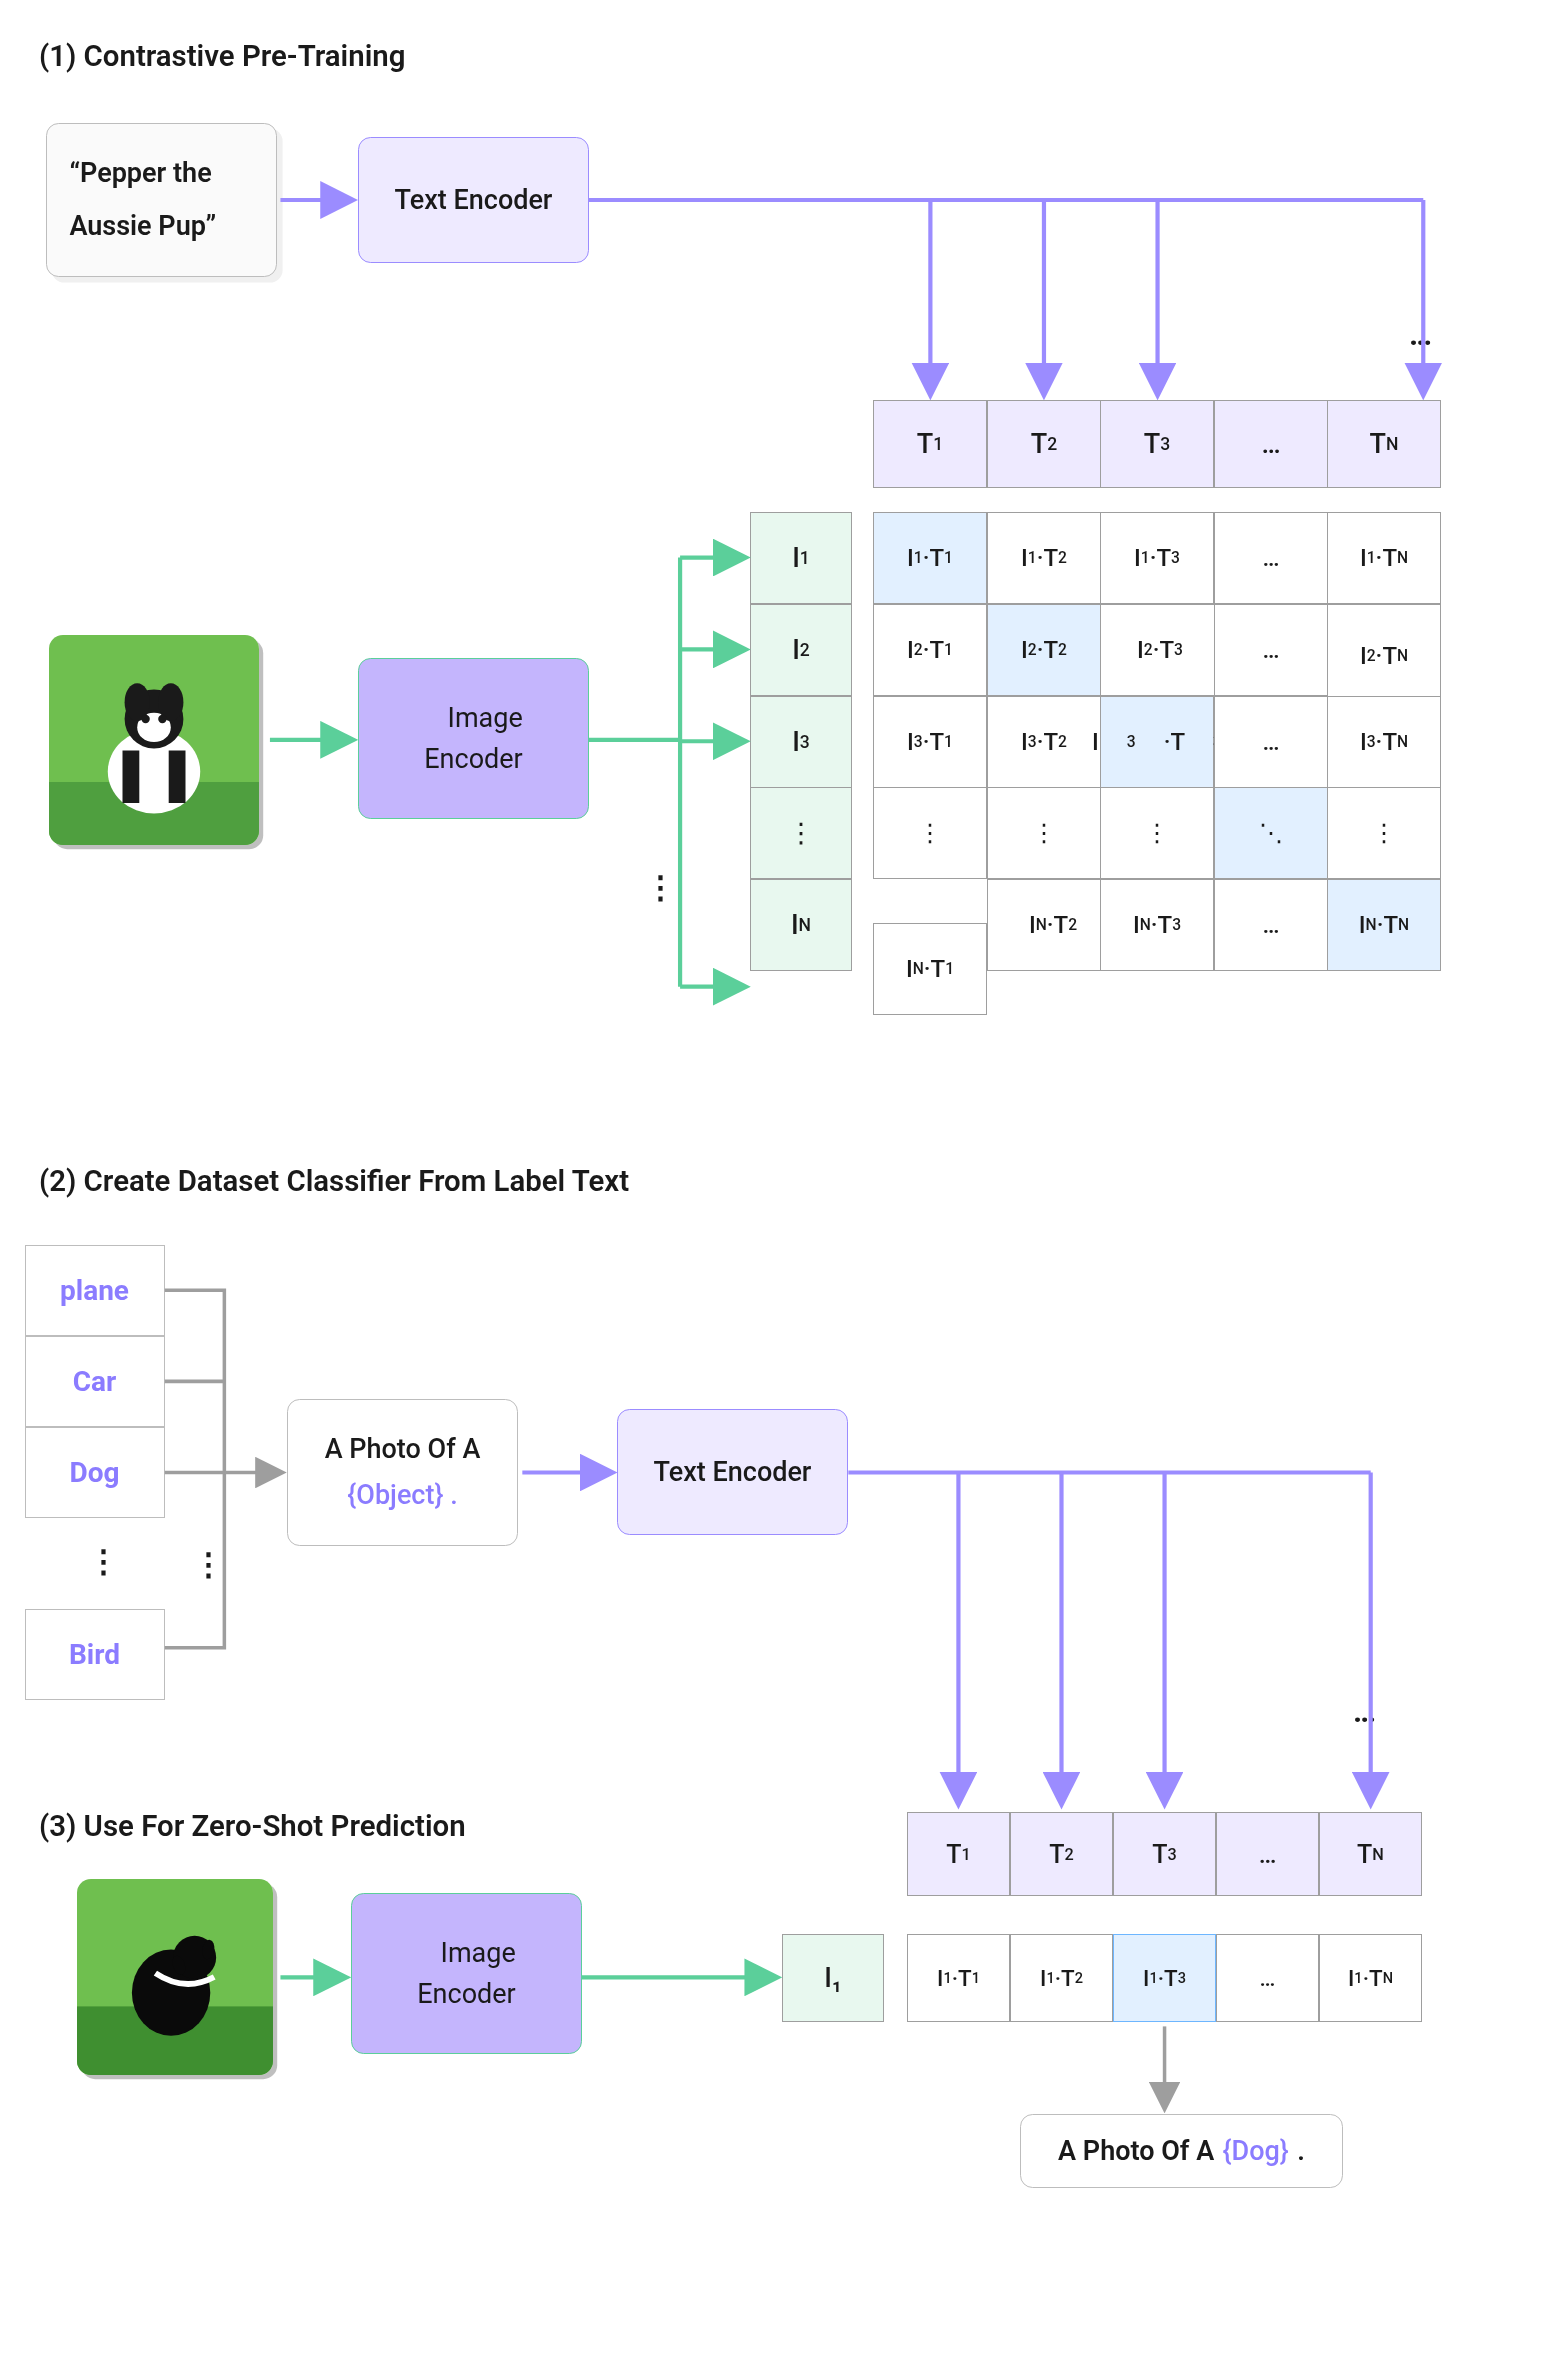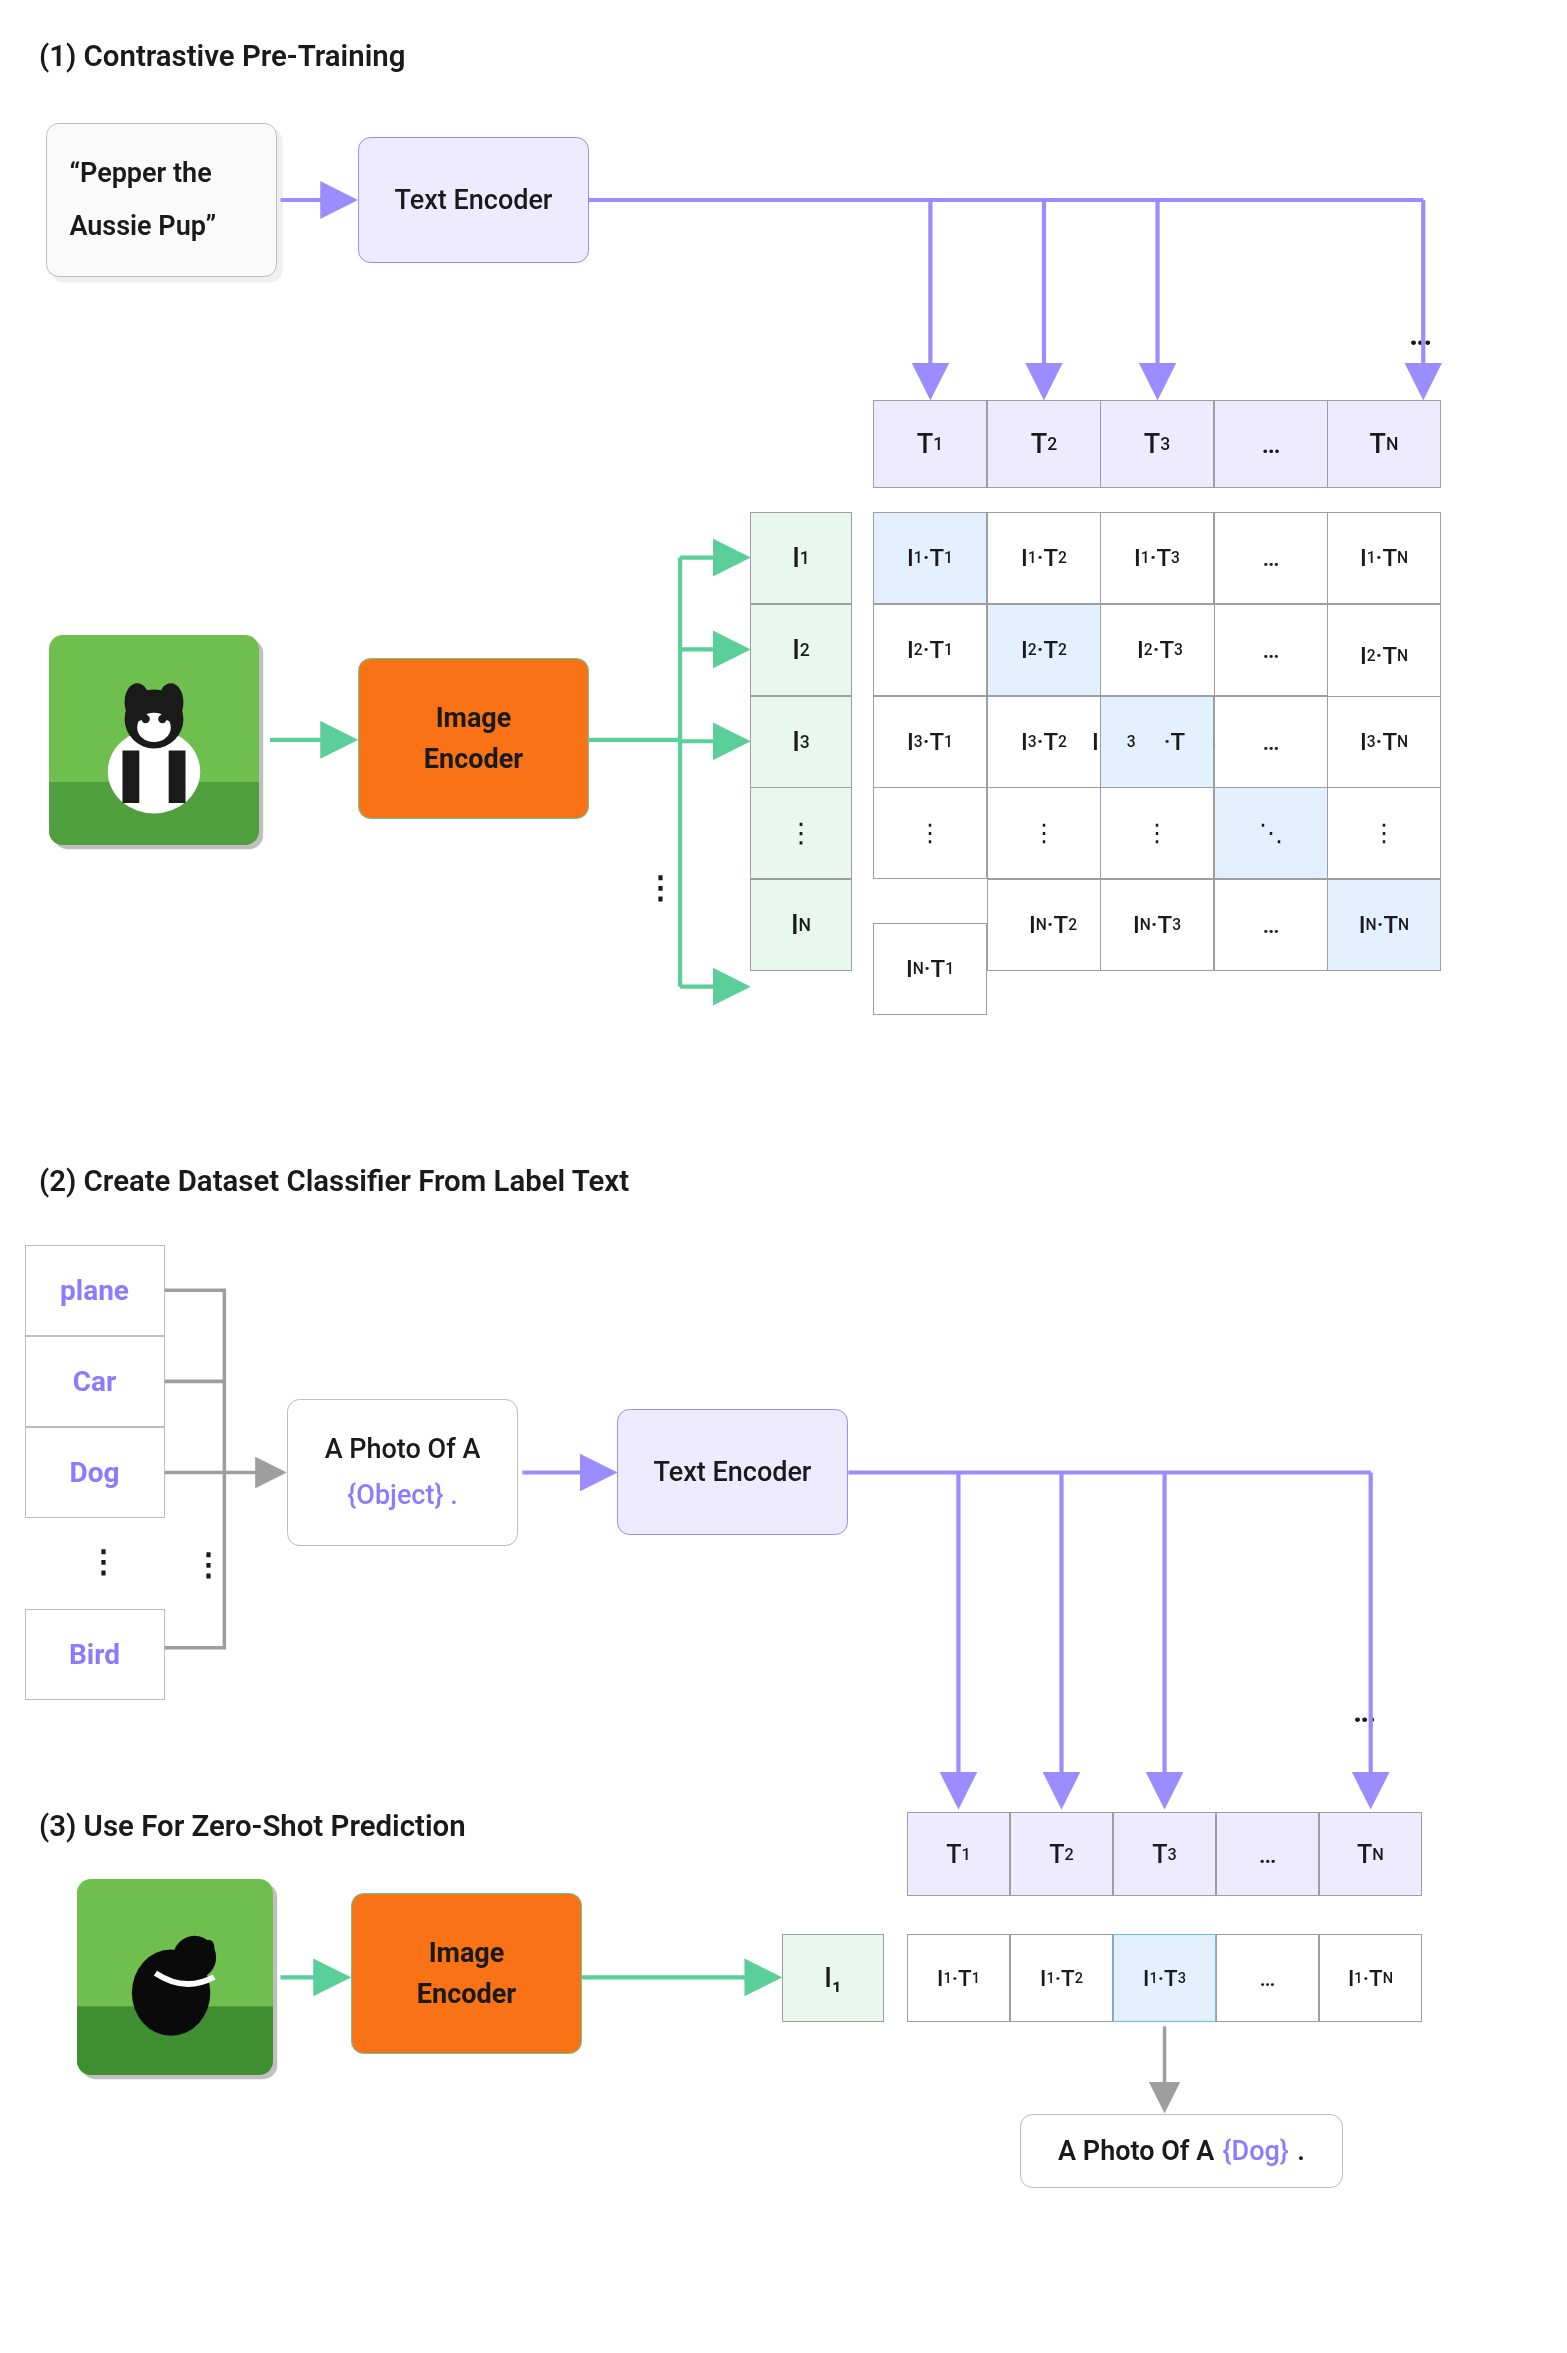--- a/index.html
+++ b/index.html
@@ -35,24 +35,25 @@
     color: #1a1a1a;
     box-shadow: 5.6px 5.6px 0 0 #f0f0f0;
   }
   .text-encoder-box {
     background: #eeeaff;
     border: 1.4px solid #9b8cff;
     color: #1a1a1a;
     font-weight: 500;
   }
   .image-encoder-box {
-    background: #f97316;
+    background: #c4b5fd;
     border: 1.4px solid #5bcf9a;
     color: #1a1a1a;
-    font-weight: 700;
+    font-weight: 400;
+    text-align: right;
   }
   .prompt-box {
     background: #ffffff;
     border: 1.4px solid #bdbdbd;
     color: #1a1a1a;
     font-weight: 500;
     flex-direction: column;
     gap: 5.6px;
   }
   .label-cell {

